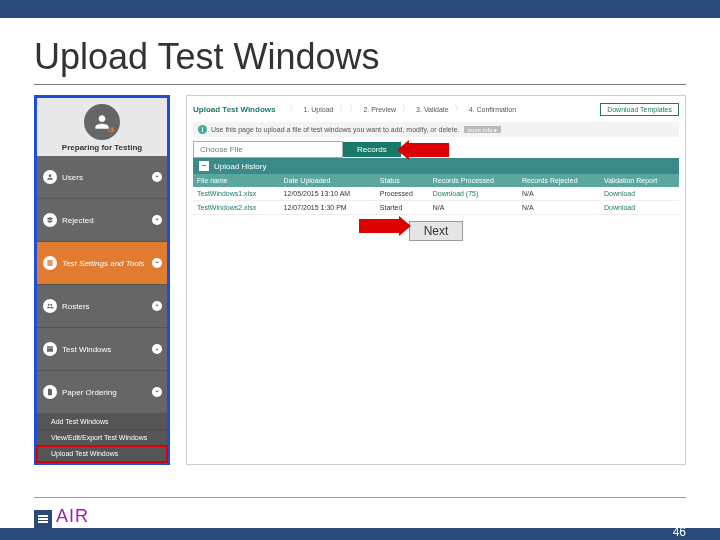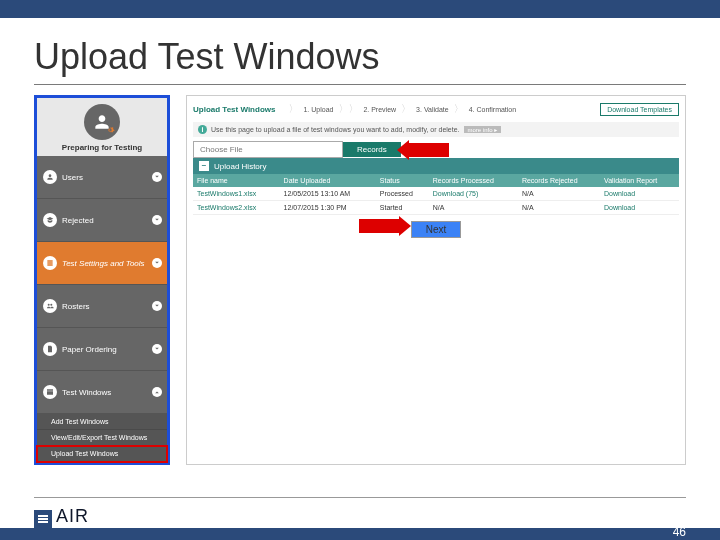--- a/index.html
+++ b/index.html
@@ -50,30 +50,30 @@
 
   .history-header { background: #3a8a8a; color: #fff; padding: 3px 6px; font-size: 8px; display: flex; align-items: center; }
   .history-header .collapse { width: 10px; height: 10px; background: #fff; color: #3a8a8a; text-align: center; line-height: 10px; font-size: 8px; margin-right: 5px; font-weight: bold; }
 
   table.history { width: 100%; border-collapse: collapse; font-size: 7px; }
   table.history th { background: #5aa7a0; color: #fff; text-align: left; padding: 3px 4px; font-weight: normal; }
   table.history td { padding: 3px 4px; border-bottom: 1px solid #eee; color: #333; }
   table.history td.link { color: #1a7a6a; }
 
   .next-row { text-align: center; margin-top: 6px; position: relative; }
-  .next-btn { display: inline-block; border: 1px solid #999; background: #3b82f6; padding: 2px 14px; font-size: 10px; cursor: pointer; }
+  .next-btn { display: inline-block; border: 1px solid #999; background: #e5e5e5; padding: 2px 14px; font-size: 12px; cursor: pointer; }
   .next-arrow { position: absolute; left: 160px; top: -2px; }
 
   
   .footer-line { position: absolute; bottom: 42px; left: 34px; right: 34px; height: 1px; background: #999; }
   .footer { position: absolute; bottom: 0; left: 0; right: 0; height: 42px; display: flex; align-items: center; padding: 0 34px; }
   .logo { display: flex; align-items: center; gap: 4px; }
   .logo-mark { width: 18px; height: 18px; background: #2b4a7a; display: flex; align-items: center; justify-content: center; }
   .logo-mark::before { content: ""; width: 10px; height: 2px; background: #fff; box-shadow: 0 -3px 0 #fff, 0 3px 0 #fff; }
-  .logo-text { font-size: 18px; font-weight: 300; color: #0f172a; letter-spacing: 1px; }
+  .logo-text { font-size: 18px; font-weight: 300; color: #a21caf; letter-spacing: 1px; }
   .logo-sub { font-size: 5px; color: #2b4a7a; letter-spacing: 0.5px; }
   .footer-bar { position: absolute; bottom: 0; left: 0; right: 0; height: 12px; background: #2b4a7a; }
   .page-num { position: absolute; right: 34px; bottom: 1px; font-size: 12px; color: #fff; z-index: 2; }
 </style>
 </head>
 <body>
 
 <div class="top-bar"></div>
 
 <h1 class="slide-title">Upload Test Windows</h1>
@@ -144,40 +144,40 @@
       <span>Rosters</span>
       <span class="chev">
           <svg viewBox="0 0 10 10">
             <path d="M2 3l3 3 3-3z"></path>
           </svg>
         </span>
     </div>
     <div class="sidebar-item">
       <span class="si-icon">
           <svg viewBox="0 0 24 24">
+            <path d="M3 4h18v4H3zm0 6h18v10H3z"></path>
+          </svg>
+        </span>
+      <span>Test Windows</span>
+      <span class="chev">
+          <svg viewBox="0 0 10 10">
+            <path d="M2 7l3-3 3 3z"></path>
+          </svg>
+        </span>
+    </div>
+    <div class="sidebar-item">
+      <span class="si-icon">
+          <svg viewBox="0 0 24 24">
             <path d="M6 2h9l3 3v17H6z"></path>
           </svg>
         </span>
       <span>Paper Ordering</span>
       <span class="chev">
           <svg viewBox="0 0 10 10">
             <path d="M2 3l3 3 3-3z"></path>
-          </svg>
-        </span>
-    </div>
-    <div class="sidebar-item">
-      <span class="si-icon">
-          <svg viewBox="0 0 24 24">
-            <path d="M3 4h18v4H3zm0 6h18v10H3z"></path>
-          </svg>
-        </span>
-      <span>Test Windows</span>
-      <span class="chev">
-          <svg viewBox="0 0 10 10">
-            <path d="M2 7l3-3 3 3z"></path>
           </svg>
         </span>
     </div>
     <div class="sub-item">Add Test Windows</div>
     <div class="sub-item">View/Edit/Export Test Windows</div>
     <div class="sub-item highlighted">Upload Test Windows</div>
   </div>
 
   <div class="main">
     <div class="wizard-row">

